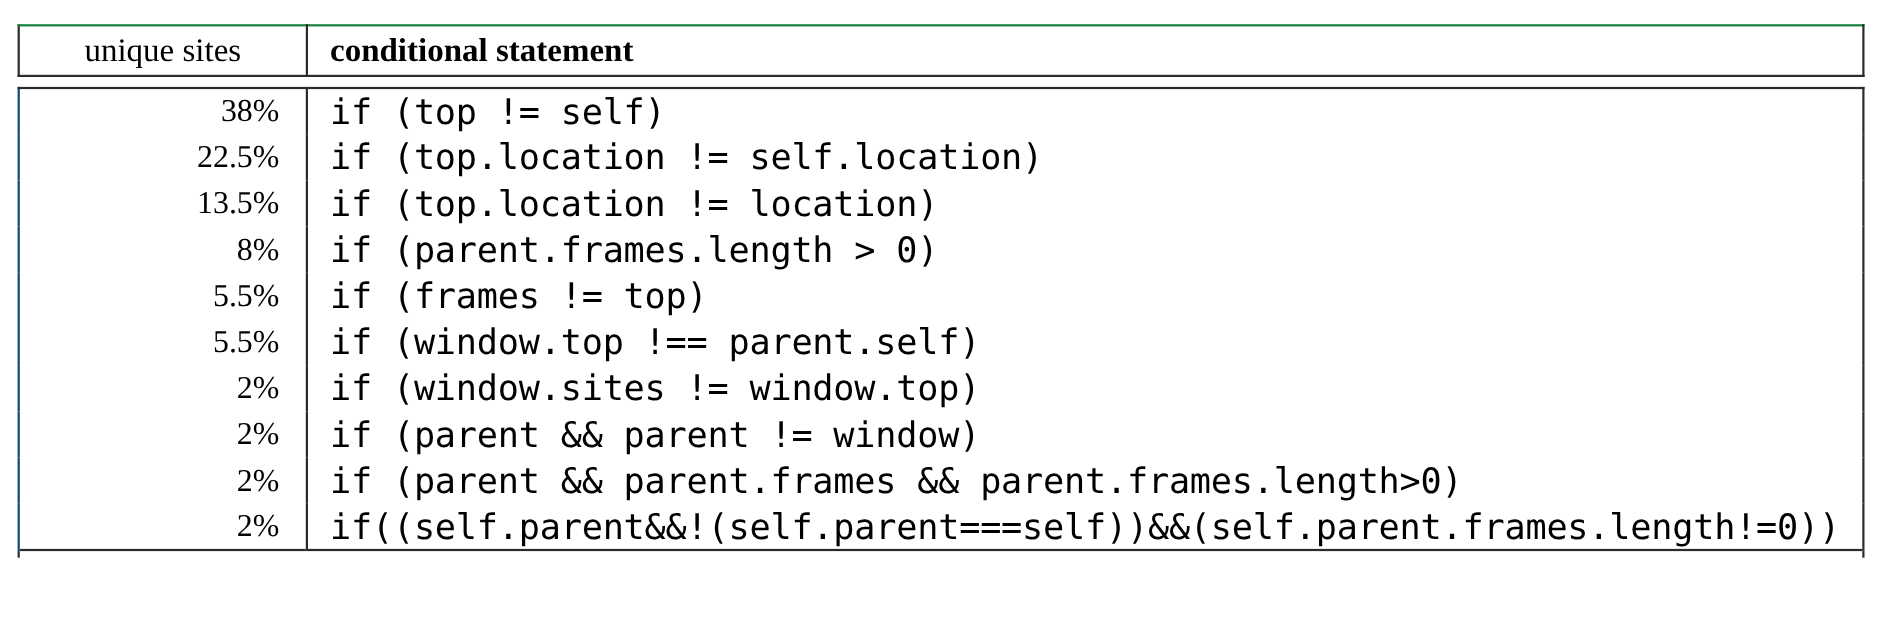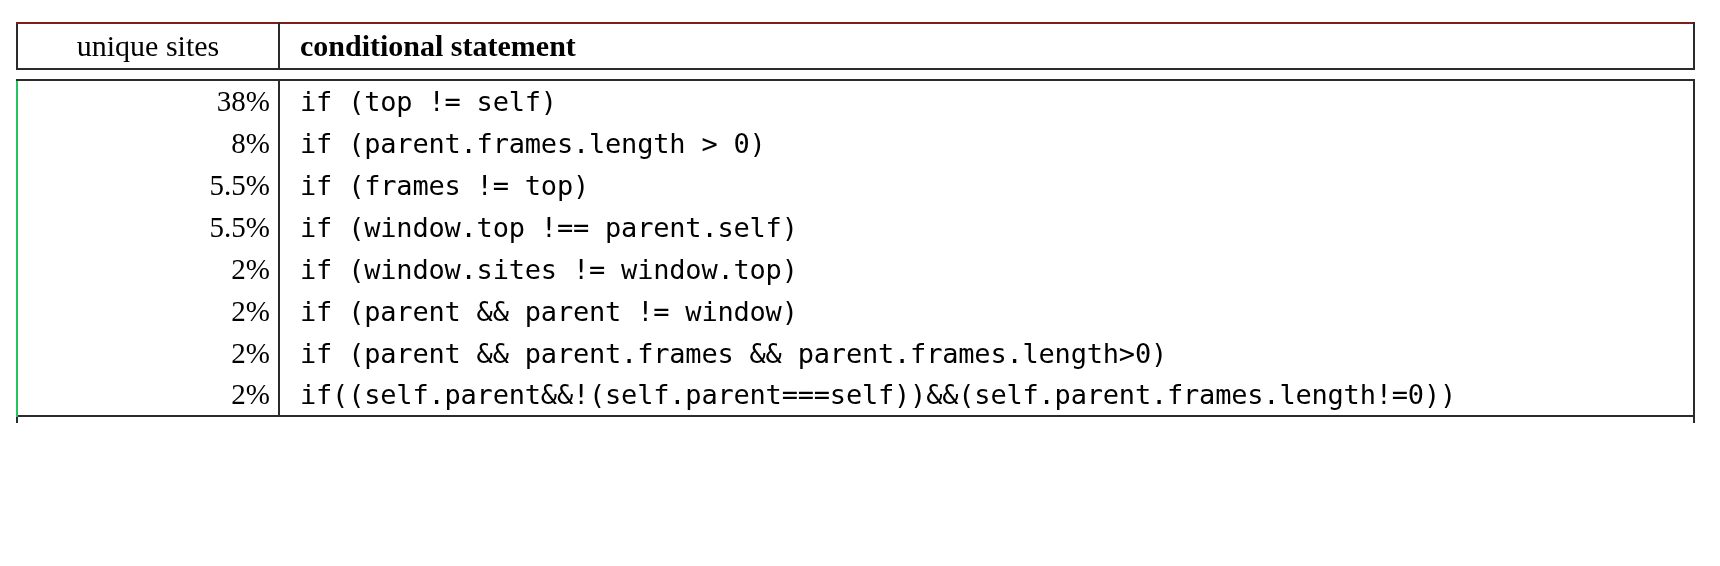--- a/index.html
+++ b/index.html
@@ -26,21 +26,21 @@
     border-collapse: collapse;
     table-layout: fixed;
     width: 1679px;
   }
 
   
   thead tr {
     height: 46px;
   }
   thead th {
-    border-top: 2px solid #7f1d1d;
+    border-top: 2px solid #15803d;
     border-bottom: 2px solid #2b2b2b;
     padding: 0 14px;
     font-weight: normal;
     vertical-align: middle;
     background: #ffffff;
   }
   th.col-pct {
     border-left: 2px solid #2b2b2b;
     border-right: 2px solid #2b2b2b;
     width: 232px;
@@ -68,34 +68,34 @@
   
   tbody tr.data-row {
     height: 42px;
   }
   tbody tr.data-row td {
     padding: 0;
     vertical-align: middle;
     background: #ffffff;
   }
   tbody tr.data-row td.cell-pct {
-    border-left: 2px solid #22c55e;
+    border-left: 2px solid #0c4a6e;
     border-right: 2px solid #2b2b2b;
     width: 232px;
     text-align: right;
-    padding-right: 8px;
+    padding-right: 24px;
     font-size: 29px;
     font-family: "Liberation Serif", "DejaVu Serif", serif;
     white-space: nowrap;
   }
   tbody tr.data-row td.cell-stmt {
     border-right: 2px solid #2b2b2b;
     text-align: left;
     padding-left: 20px;
-    font-size: 27px;
+    font-size: 32px;
     font-family: "DejaVu Sans Mono", "Liberation Mono", monospace;
     letter-spacing: -0.2px;
     white-space: nowrap;
   }
   tbody tr.data-row.first-row td.cell-pct,
   tbody tr.data-row.first-row td.cell-stmt {
     border-top: 2px solid #2b2b2b;
   }
   
   tbody tr.bottom-rule td {
@@ -121,20 +121,28 @@
     <tbody>
       <tr class="rule-gap">
         <td colspan="2"></td>
       </tr>
 
       <tr class="data-row first-row">
         <td class="cell-pct">38%</td>
         <td class="cell-stmt">if (top != self)</td>
       </tr>
       <tr class="data-row">
+        <td class="cell-pct">22.5%</td>
+        <td class="cell-stmt">if (top.location != self.location)</td>
+      </tr>
+      <tr class="data-row">
+        <td class="cell-pct">13.5%</td>
+        <td class="cell-stmt">if (top.location != location)</td>
+      </tr>
+      <tr class="data-row">
         <td class="cell-pct">8%</td>
         <td class="cell-stmt">if (parent.frames.length &gt; 0)</td>
       </tr>
       <tr class="data-row">
         <td class="cell-pct">5.5%</td>
         <td class="cell-stmt">if (frames != top)</td>
       </tr>
       <tr class="data-row">
         <td class="cell-pct">5.5%</td>
         <td class="cell-stmt">if (window.top !== parent.self)</td>

